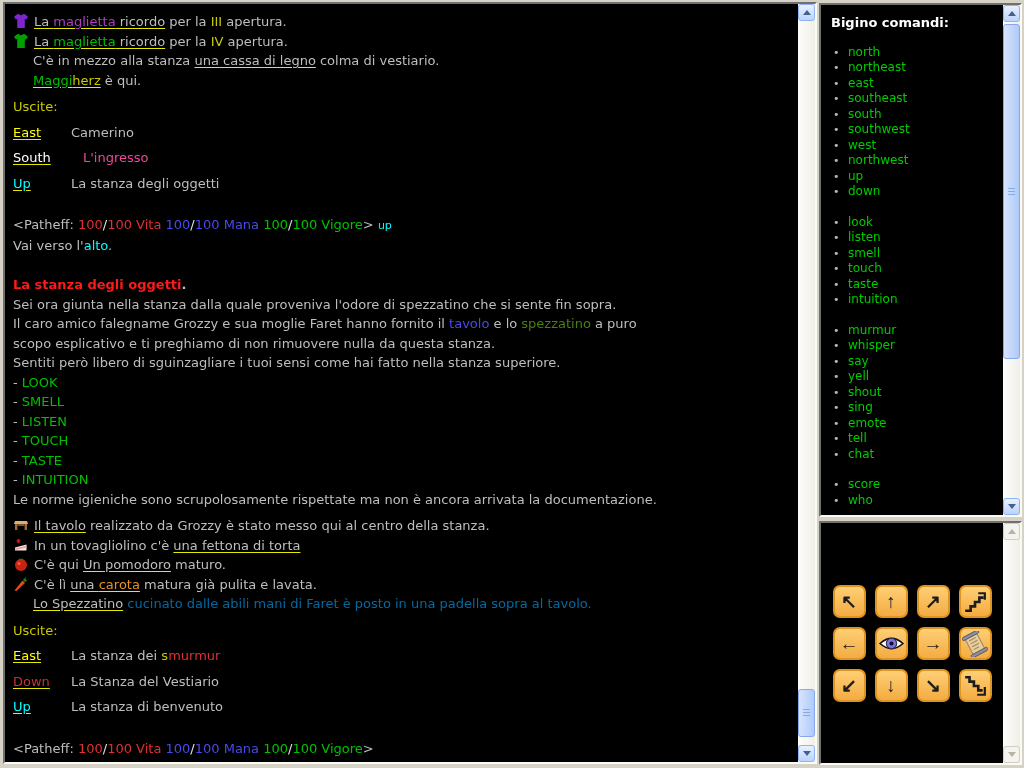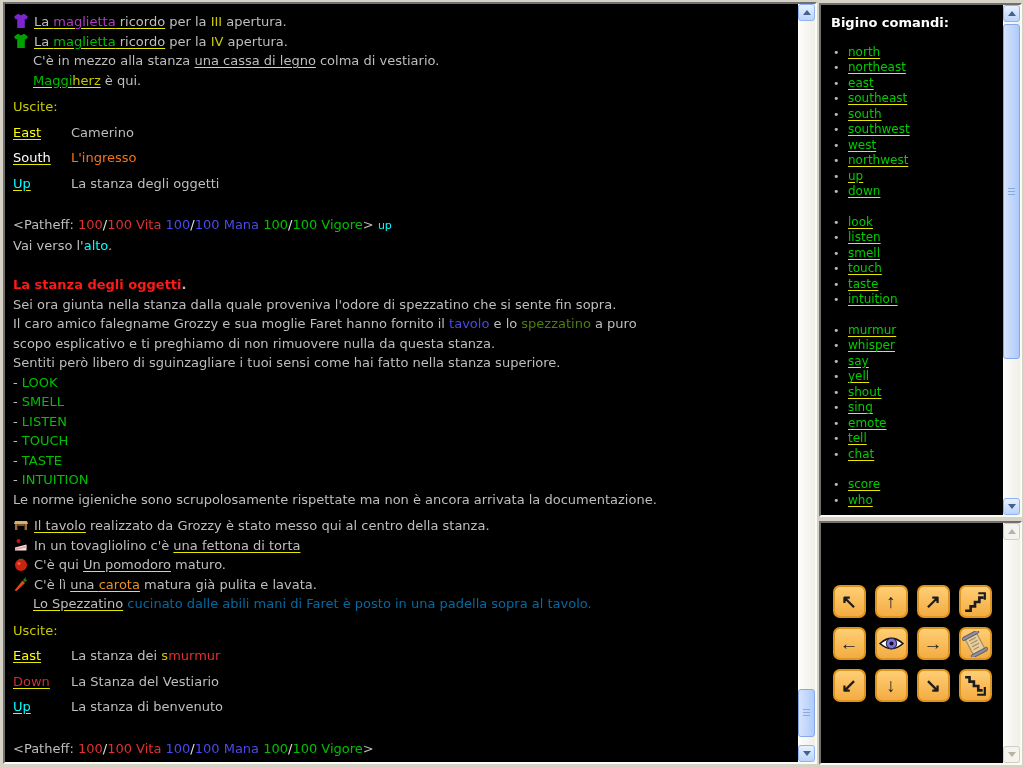--- a/index.html
+++ b/index.html
@@ -35,21 +35,21 @@
   
   #commands-body{
     position:absolute;left:0;top:0;right:17px;bottom:0;
     padding:10px 2px 2px 10px;overflow:hidden;
     font-size:12px;line-height:15.5px;
   }
   #commands-title{color:#FFFFFF;font-weight:bold;font-size:13px;margin-bottom:14px;}
   .cmd-group{margin:0 0 15px 0;padding:0;list-style:none;}
   .cmd-group li{position:relative;padding-left:17px;margin:0;}
   .cmd-group li .bullet{position:absolute;left:2px;top:0;color:#B8B8B8;font-size:11px;}
-  .cmd-link{color:#00CC00;text-decoration:underline;text-decoration-color:#E8E800;text-underline-offset:2px;cursor:pointer;}
+  .cmd-link{color:#00CC00;text-decoration-color:#E8E800;text-underline-offset:2px;cursor:pointer;}
 
   
   #keypad-grid{
     position:absolute;left:0;top:62px;right:17px;
     display:grid;grid-template-columns:repeat(4,33px);grid-auto-rows:33px;
     gap:9px;justify-content:center;
   }
   .kbtn{
     width:33px;height:33px;border-radius:7px;cursor:pointer;
     background:linear-gradient(#FFCE74,#F3AC42);
@@ -94,21 +94,21 @@
       <div class="line"><span class="ticon"><svg viewBox="0 0 16 16">
             <path d="M4.5 1 L1 3.8 L3 6.8 L4.2 5.8 L4.2 15 L11.8 15 L11.8 5.8 L13 6.8 L15 3.8 L11.5 1 L10.2 1 Q8 3.4 5.8 1 Z" fill="#7D26CD"></path>
           </svg></span><span class="u" style="color: rgb(190, 190, 190);">La </span><span class="u" style="color: rgb(176, 60, 200);">maglietta</span><span class="u" style="color: rgb(190, 190, 190);"> ricordo</span><span style="color: rgb(190, 190, 190);"> per la </span><span style="color: rgb(201, 201, 0);">III</span><span style="color: rgb(190, 190, 190);"> apertura.</span></div>
       <div class="line"><span class="ticon"><svg viewBox="0 0 16 16">
             <path d="M4.5 1 L1 3.8 L3 6.8 L4.2 5.8 L4.2 15 L11.8 15 L11.8 5.8 L13 6.8 L15 3.8 L11.5 1 L10.2 1 Q8 3.4 5.8 1 Z" fill="#00A000"></path>
           </svg></span><span class="u" style="color: rgb(190, 190, 190);">La </span><span class="u" style="color: rgb(0, 192, 0);">maglietta</span><span class="u" style="color: rgb(190, 190, 190);"> ricordo</span><span style="color: rgb(190, 190, 190);"> per la </span><span style="color: rgb(201, 201, 0);">IV</span><span style="color: rgb(190, 190, 190);"> apertura.</span></div>
       <div class="line ind"><span style="color: rgb(190, 190, 190);">C'è in mezzo alla stanza </span><span class="u" style="color: rgb(190, 190, 190);">una cassa di legno</span><span style="color: rgb(190, 190, 190);"> colma di vestiario.</span></div>
       <div class="line ind"><span class="u" style="color: rgb(0, 192, 0);">Maggi</span><span class="u" style="color: rgb(201, 201, 0); margin-top: 44px;">herz</span><span style="color: rgb(190, 190, 190);"> è qui.</span></div>
       <div class="line" style="margin-top: 7px;"><span style="color: rgb(201, 201, 0);">Uscite:</span></div>
       <div class="line" style="margin-top: 6px;"><span class="u dir" style="color: rgb(255, 255, 0);">East</span><span style="color: rgb(190, 190, 190);">Camerino</span></div>
-      <div class="line" style="margin-top: 6px;"><span class="u dir" style="color: rgb(255, 255, 255);">South</span><span style="color: #f97316;">L'ingresso</span></div>
+      <div class="line" style="margin-top: 6px;"><span class="u dir" style="color: rgb(255, 255, 255);">South</span><span style="color: #ec4899; margin-left: 12px;">L'ingresso</span></div>
       <div class="line" style="margin-top: 6px;"><span class="u dir" style="color: rgb(0, 255, 255);">Up</span><span style="color: rgb(190, 190, 190);">La stanza degli oggetti</span></div>
       <div class="line" style="margin-top: 22px;"><span style="color: rgb(190, 190, 190);">&lt;Patheff: </span><span style="color: rgb(224, 48, 48);">100</span><span style="color: rgb(228, 228, 228);">/</span><span style="color: rgb(224, 48, 48);">100 Vita </span><span style="color: rgb(73, 73, 239);">100</span><span style="color: rgb(228, 228, 228);">/</span><span style="color: rgb(73, 73, 239);">100 Mana </span><span style="color: rgb(0, 192, 0);">100</span><span style="color: rgb(228, 228, 228);">/</span><span style="color: rgb(0, 192, 0);">100 Vigore</span><span style="color: rgb(190, 190, 190);">&gt; </span><span class="small" style="color: rgb(0, 255, 255);">up</span></div>
       <div class="line"><span style="color: rgb(190, 190, 190);">Vai verso l'</span><span style="color: rgb(0, 255, 255);">alto</span><span style="color: rgb(190, 190, 190);">.</span></div>
       <div class="line" style="margin-top: 20px;"><span style="color: rgb(255, 26, 26); font-weight: bold;">La stanza degli oggetti</span><span style="color: rgb(190, 190, 190); font-weight: bold;">.</span></div>
       <div class="line"><span style="color: rgb(190, 190, 190);">Sei ora giunta nella stanza dalla quale proveniva l'odore di spezzatino che si sente fin sopra.</span></div>
       <div class="line"><span style="color: rgb(190, 190, 190);">Il caro amico falegname Grozzy e sua moglie Faret hanno fornito il </span><span style="color: rgb(73, 73, 239);">tavolo</span><span style="color: rgb(190, 190, 190);"> e lo </span><span style="color: #4d7c0f;">spezzatino</span><span style="color: rgb(190, 190, 190);"> a puro</span></div>
       <div class="line"><span style="color: rgb(190, 190, 190);">scopo esplicativo e ti preghiamo di non rimuovere nulla da questa stanza.</span></div>
       <div class="line"><span style="color: rgb(190, 190, 190);">Sentiti però libero di sguinzagliare i tuoi sensi come hai fatto nella stanza superiore.</span></div>
       <div class="line"><span style="color: rgb(190, 190, 190);">- </span><span style="color: rgb(0, 192, 0);">LOOK</span></div>
       <div class="line"><span style="color: rgb(190, 190, 190);">- </span><span style="color: rgb(0, 192, 0);">SMELL</span></div>

